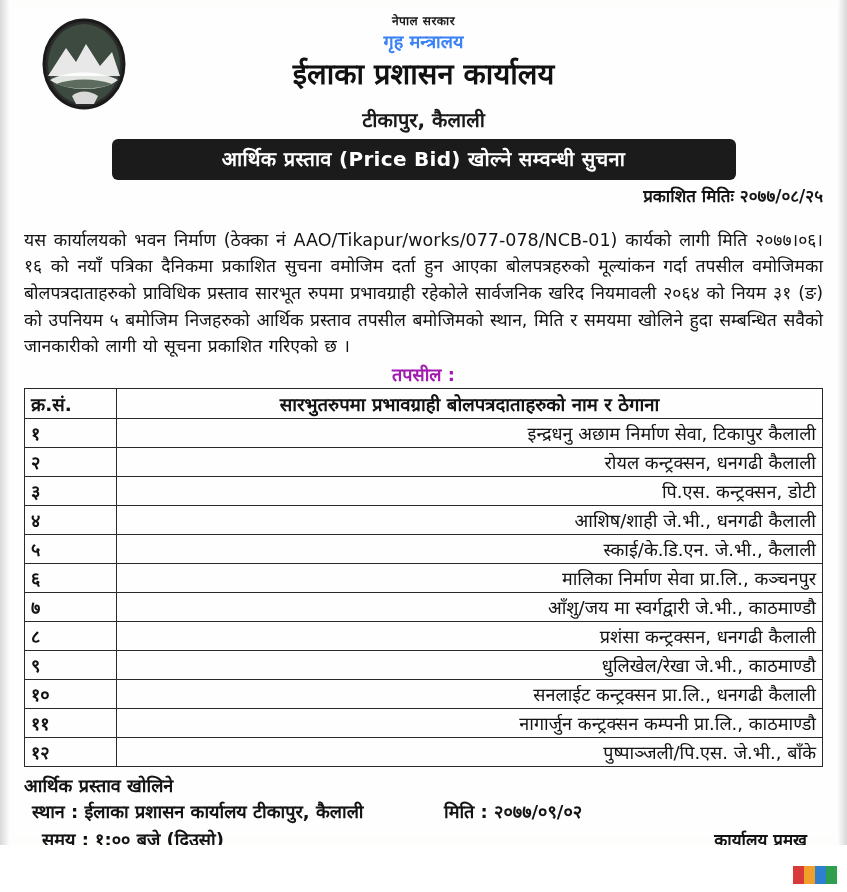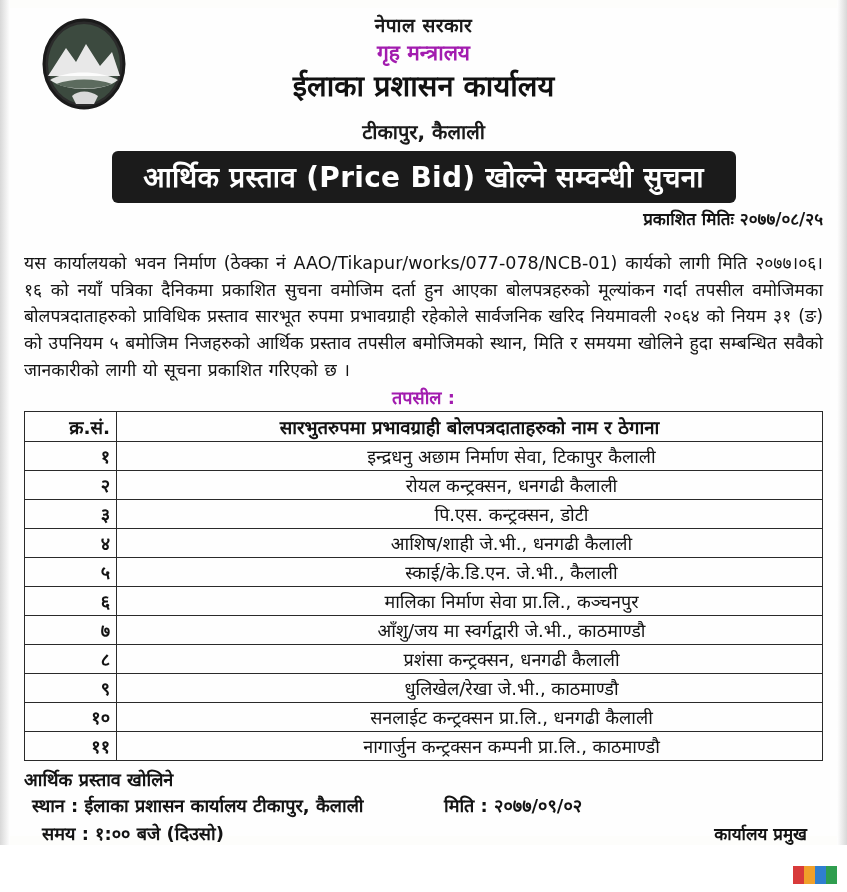--- a/index.html
+++ b/index.html
@@ -36,33 +36,33 @@
     text-align: center;
   }
   .emblem {
     position: absolute;
     left: 18px;
     top: 4px;
     width: 84px;
     height: 96px;
   }
   .gov-line {
-    font-size: 19px;
+    font-size: 12px;
     font-weight: 700;
     letter-spacing: 0.5px;
     line-height: 1.25;
     margin: 0 0 2px 0;
     color: #1a1a1a;
   }
   .ministry-line {
-    font-size: 21px;
+    font-size: 18px;
     font-weight: 700;
     line-height: 1.25;
     margin: 0 0 2px 0;
-    color: #a21caf;
+    color: #3b82f6;
   }
   .office-line {
     font-size: 29px;
     font-weight: 700;
     line-height: 1.25;
     margin: 0 0 2px 0;
     color: #111;
   }
   .place-line {
     font-size: 20px;
@@ -71,21 +71,21 @@
     margin: 16px 0 6px 0;
     color: #1a1a1a;
   }
   .title-bar {
     margin: 4px auto 4px auto;
     width: 624px;
     background: #1b1b1b;
     color: #ffffff;
     border-radius: 6px;
     padding: 6px 10px 8px 10px;
-    font-size: 28px;
+    font-size: 20px;
     font-weight: 700;
     text-align: center;
     letter-spacing: 0.3px;
     box-sizing: border-box;
   }
   .pub-date {
     text-align: right;
     font-size: 17px;
     font-weight: 700;
     margin: 4px 0 20px 0;
@@ -115,29 +115,29 @@
   table.bidders th, table.bidders td {
     border: 1px solid #2a2a2a;
     padding: 2px 6px;
     font-size: 18px;
     color: #131313;
     height: 26px;
     box-sizing: border-box;
   }
   table.bidders th.col-sn, table.bidders td.col-sn {
     width: 92px;
-    text-align: right;
+    text-align: left;
     font-weight: 700;
   }
   table.bidders th.col-name {
     text-align: center;
     font-weight: 700;
   }
   table.bidders td.col-name {
-    text-align: center;
+    text-align: right;
     padding-left: 90px;
     font-weight: 400;
   }
   table.bidders th {
     font-size: 18.5px;
   }
   .footer-block {
     margin-top: 6px;
     font-size: 18px;
     color: #131313;
@@ -290,20 +290,24 @@
           <td class="col-name">धुलिखेल/रेखा जे.भी., काठमाण्डौ</td>
         </tr>
         <tr>
           <td class="col-sn">१०</td>
           <td class="col-name">सनलाईट कन्ट्रक्सन प्रा.लि., धनगढी कैलाली</td>
         </tr>
         <tr>
           <td class="col-sn">११</td>
           <td class="col-name">नागार्जुन कन्ट्रक्सन कम्पनी प्रा.लि., काठमाण्डौ</td>
         </tr>
+        <tr>
+          <td class="col-sn">१२</td>
+          <td class="col-name">पुष्पाञ्जली/पि.एस. जे.भी., बाँके</td>
+        </tr>
       </tbody>
     </table>
 
     <div class="footer-block">
       <div class="footer-open-line">आर्थिक प्रस्ताव खोलिने</div>
       <div class="footer-row">
         <span class="footer-place">स्थान : ईलाका प्रशासन कार्यालय टीकापुर, कैलाली</span>
         <span class="footer-date">मिति : २०७७/०९/०२</span>
       </div>
       <div class="footer-row2">

